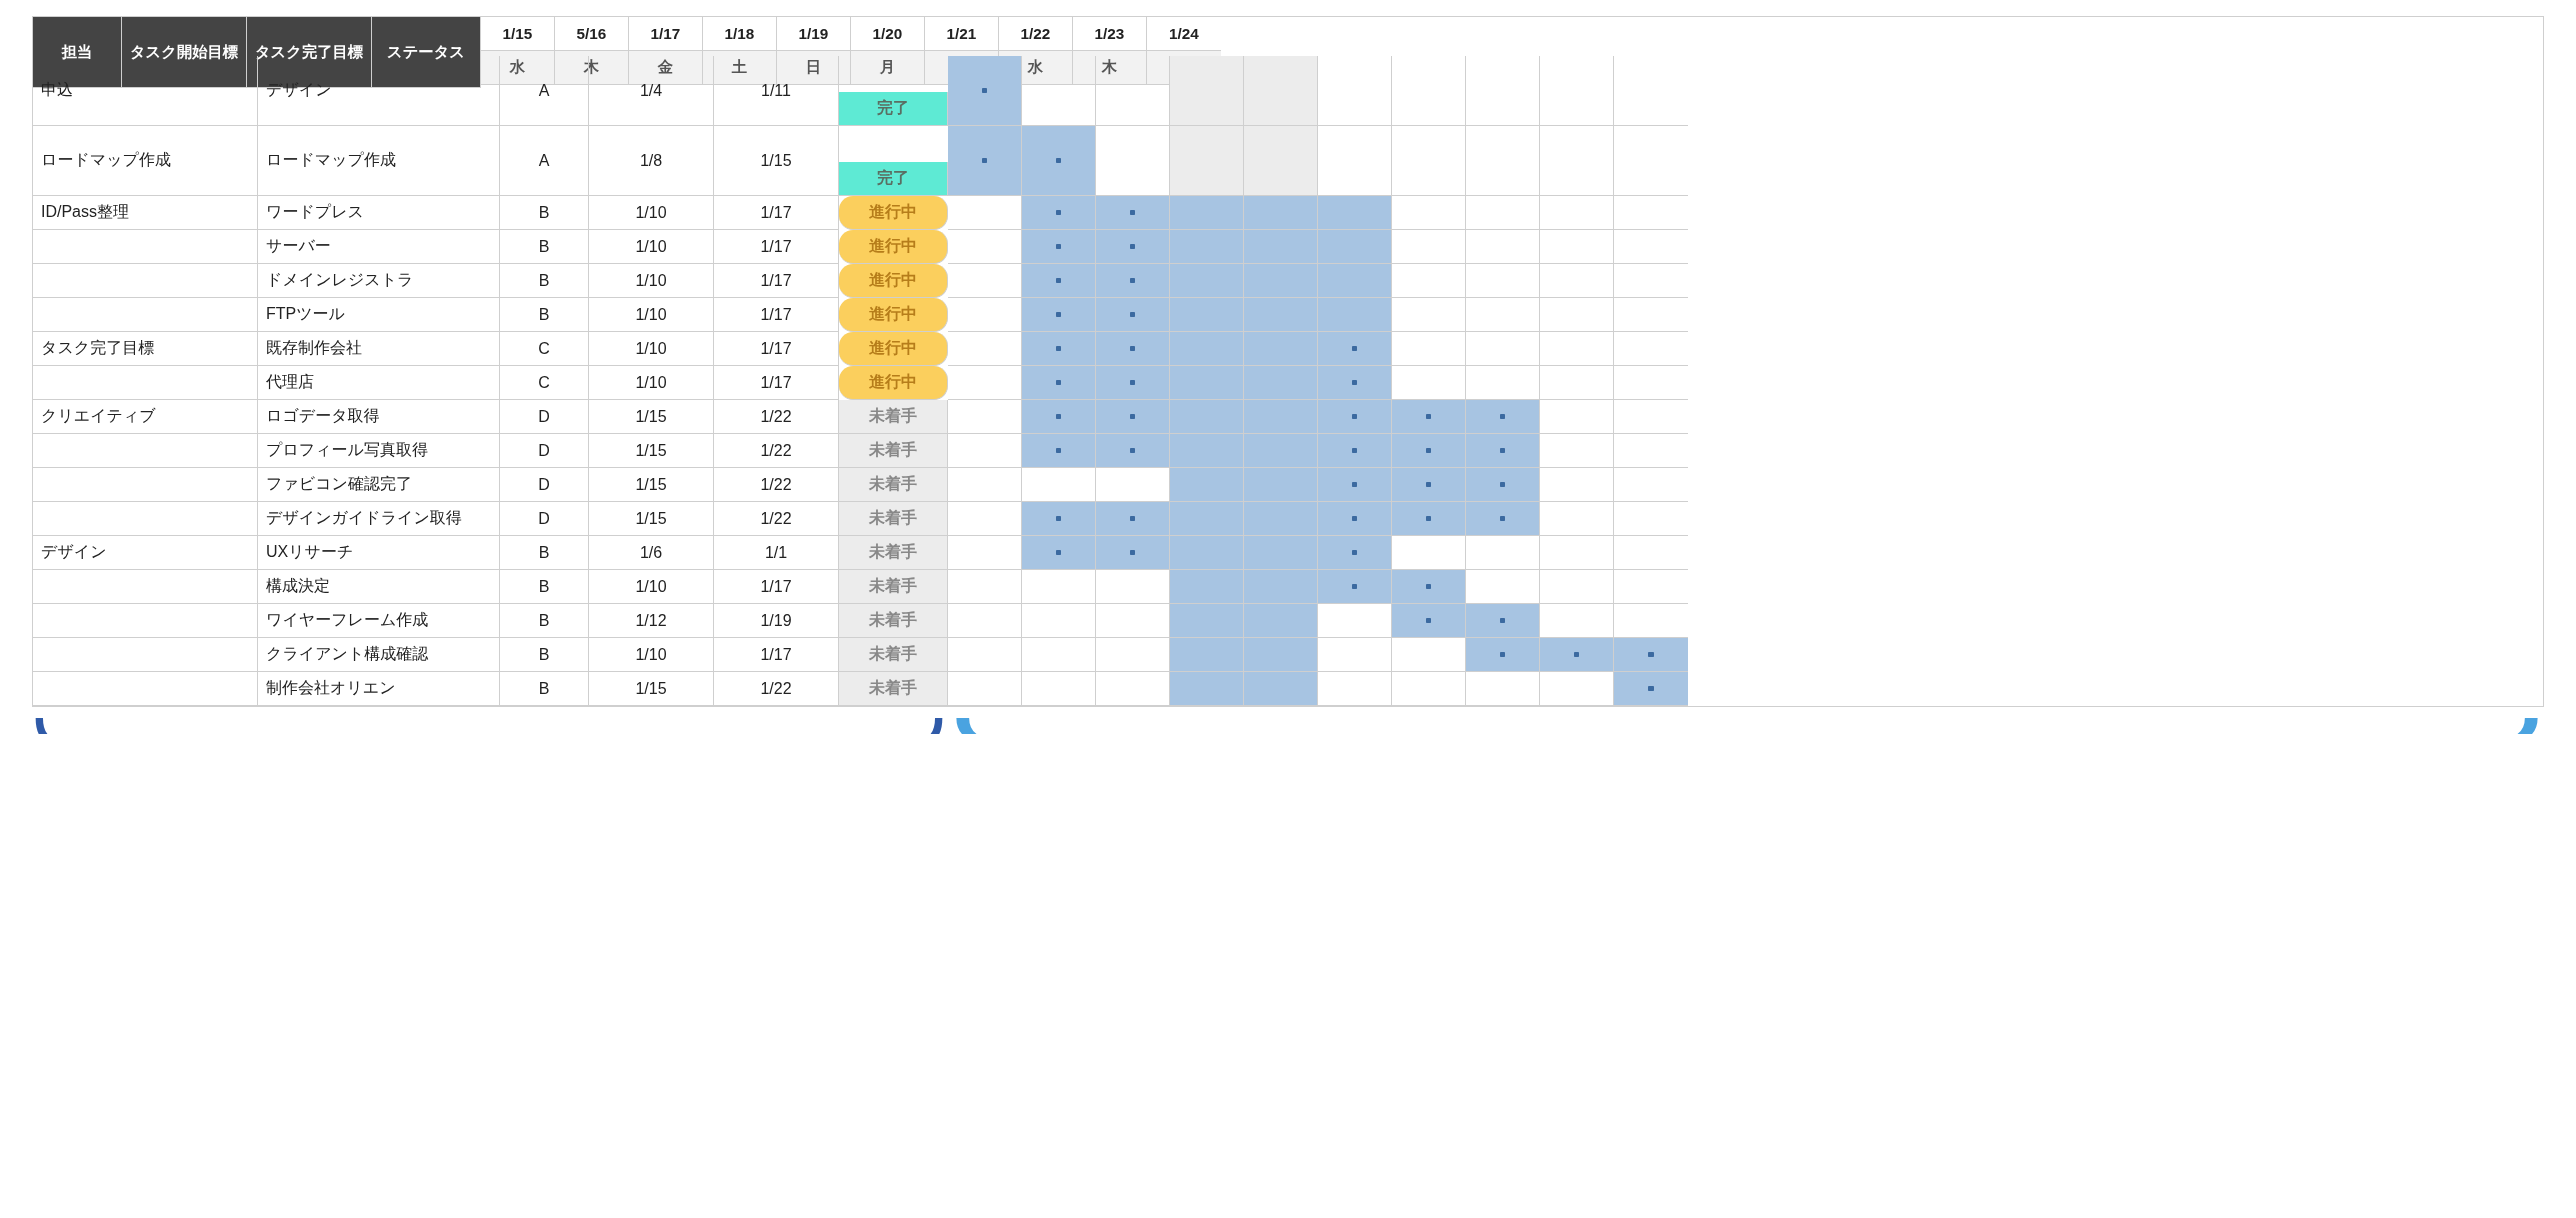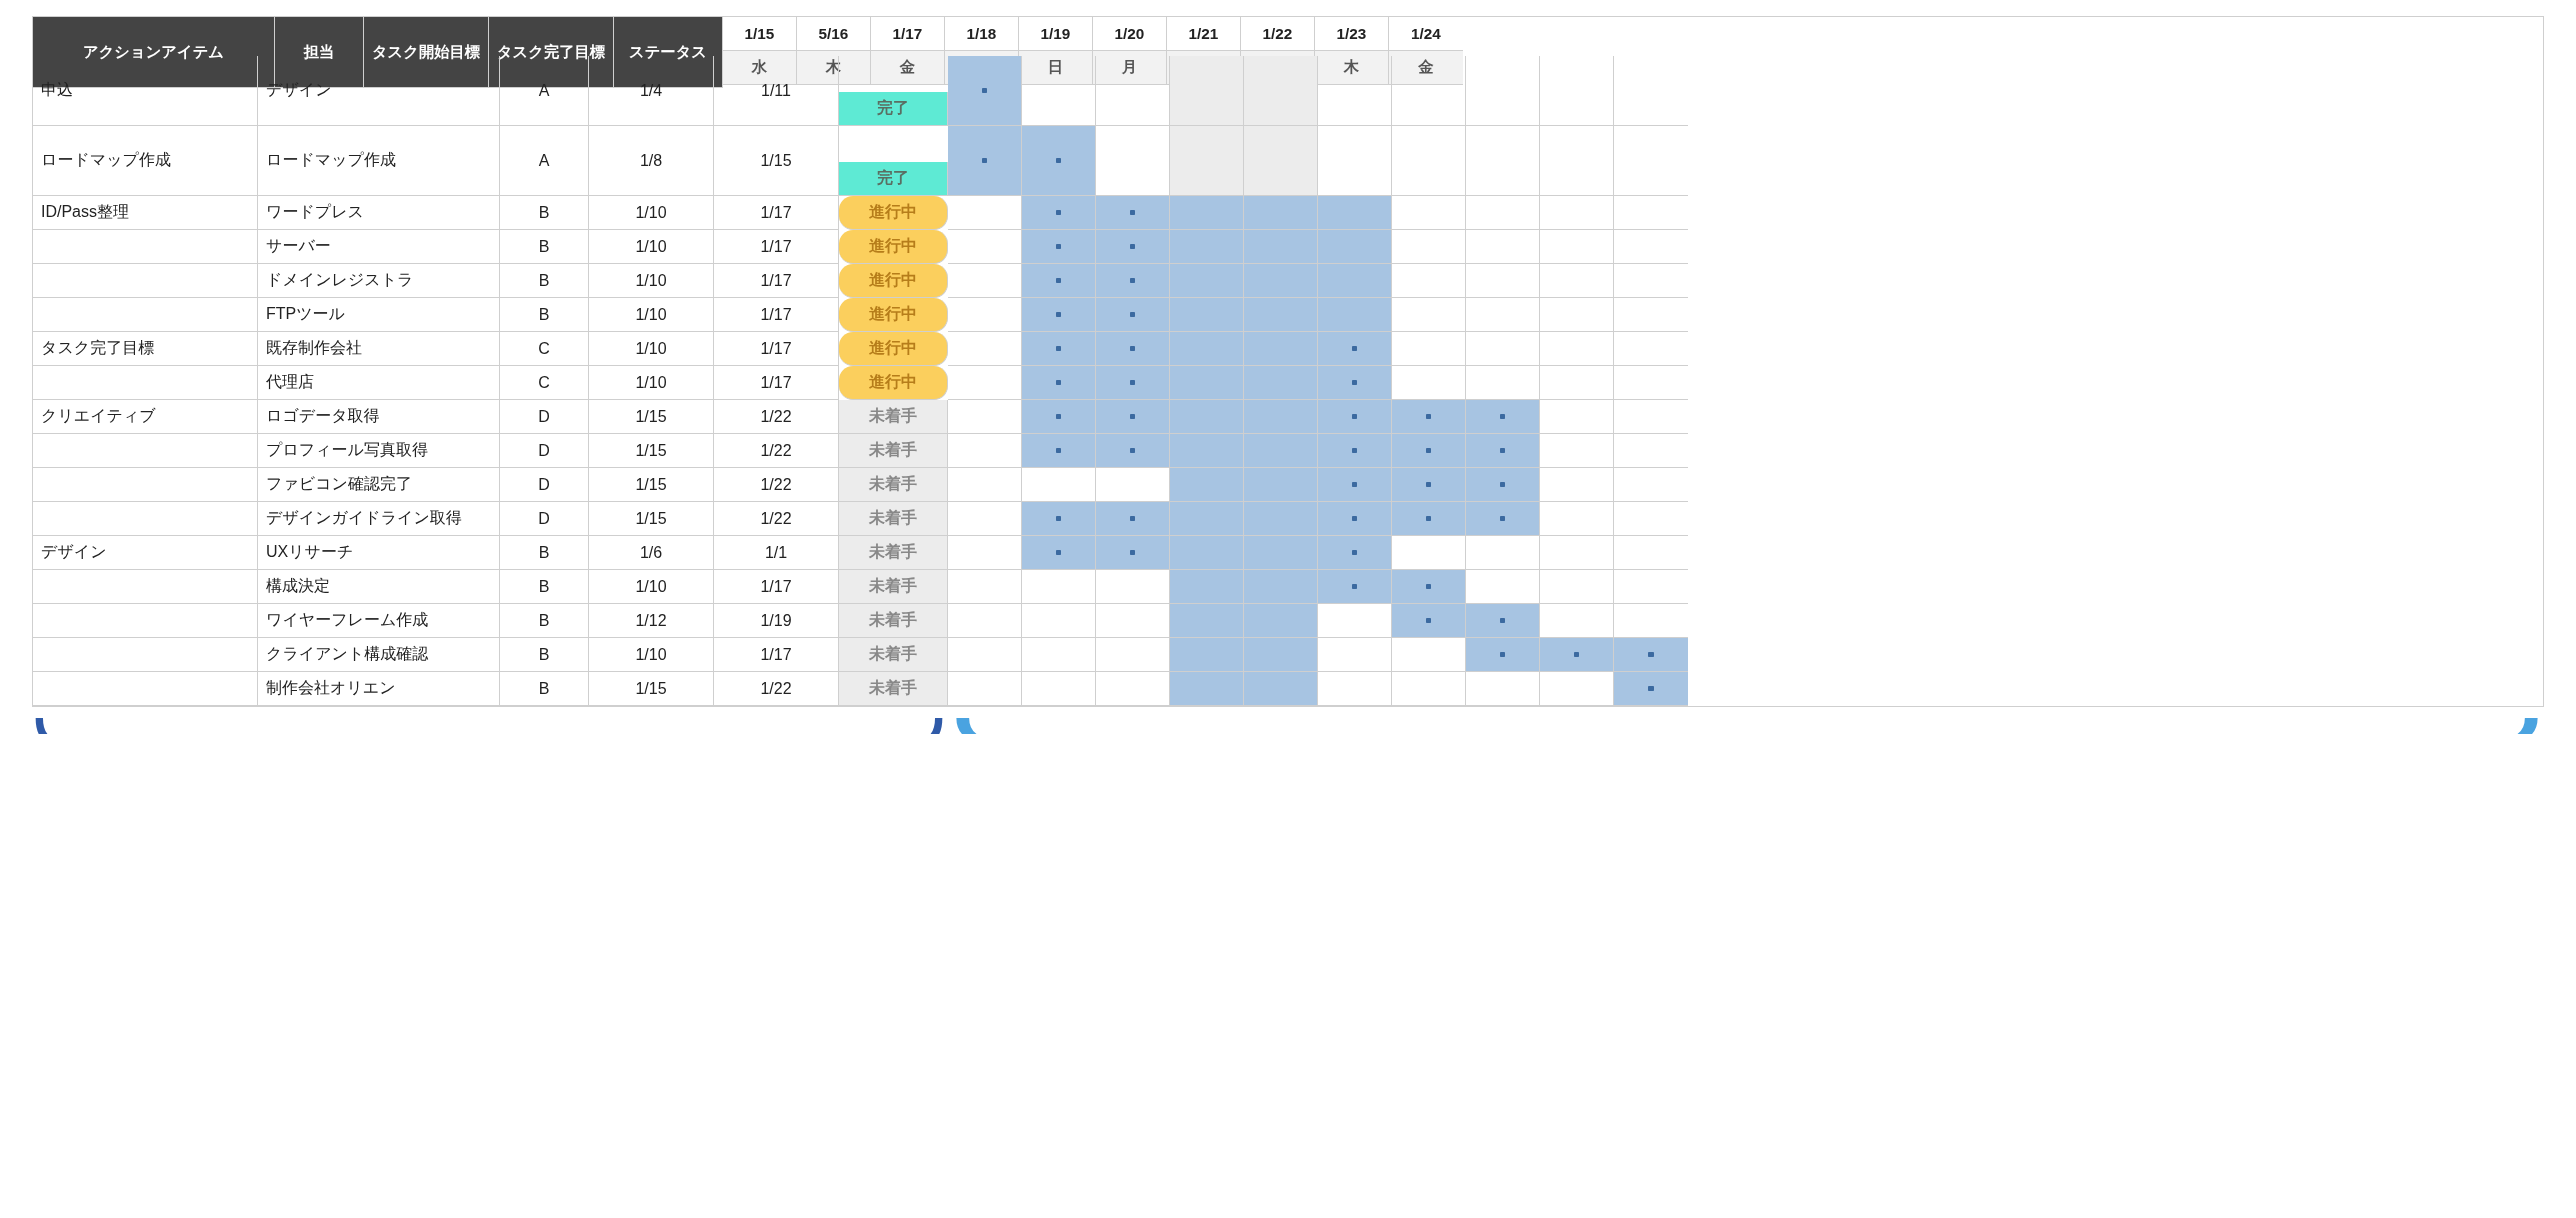--- a/index.html
+++ b/index.html
@@ -84,21 +84,20 @@
   }
   .label-wbs { color: #2f5aa8; }
   .label-gantt { color: #4aa3e0; }
 </style>
 </head>
 <body>
 
 <div class="sheet">
 
   <div class="row hdr">
-    <div class="cell c-action" style="height:71px">アクションアイテム</div>
     <div class="cell c-owner" style="height:71px">担当</div>
     <div class="cell c-start" style="height:71px">タスク開始目標</div>
     <div class="cell c-end" style="height:71px">タスク完了目標</div>
     <div class="cell c-status" style="height:71px">ステータス</div>
     <div id="date-hdrs" style="display:flex;flex-direction:column;flex:1">
       <div class="row" id="date-row" style="flex:1">
           <div class="cell c-day" style="background: rgb(255, 255, 255); color: rgb(34, 34, 34); font-weight: 600;">1/15</div>
           <div class="cell c-day" style="background: rgb(255, 255, 255); color: rgb(34, 34, 34); font-weight: 600;">5/16</div>
           <div class="cell c-day" style="background: rgb(255, 255, 255); color: rgb(34, 34, 34); font-weight: 600;">1/17</div>
           <div class="cell c-day" style="background: rgb(255, 255, 255); color: rgb(34, 34, 34); font-weight: 600;">1/18</div>

